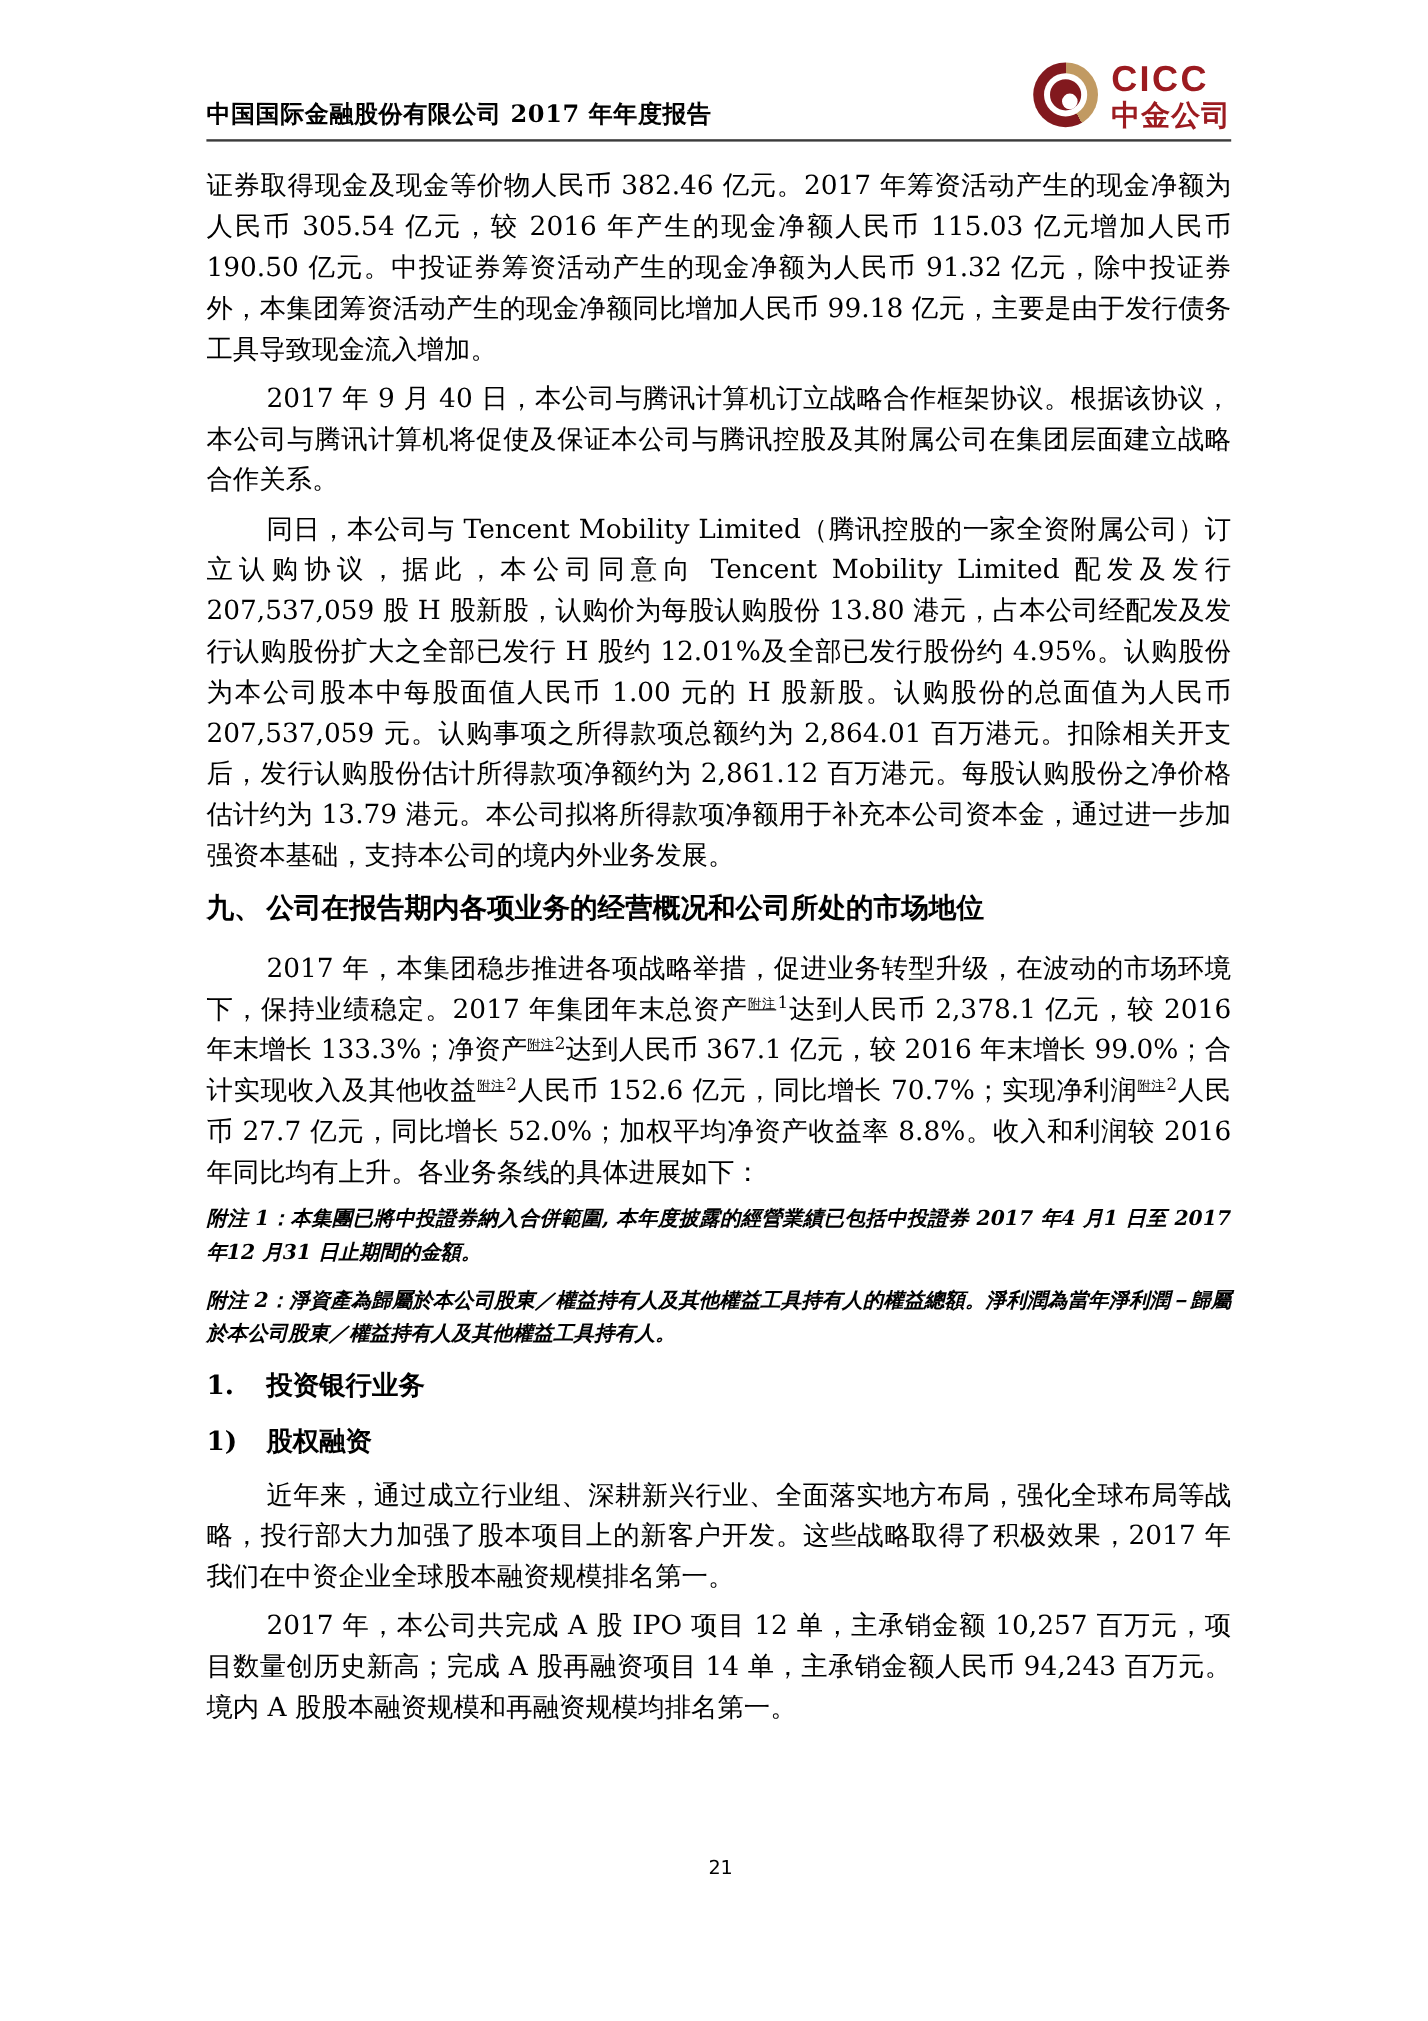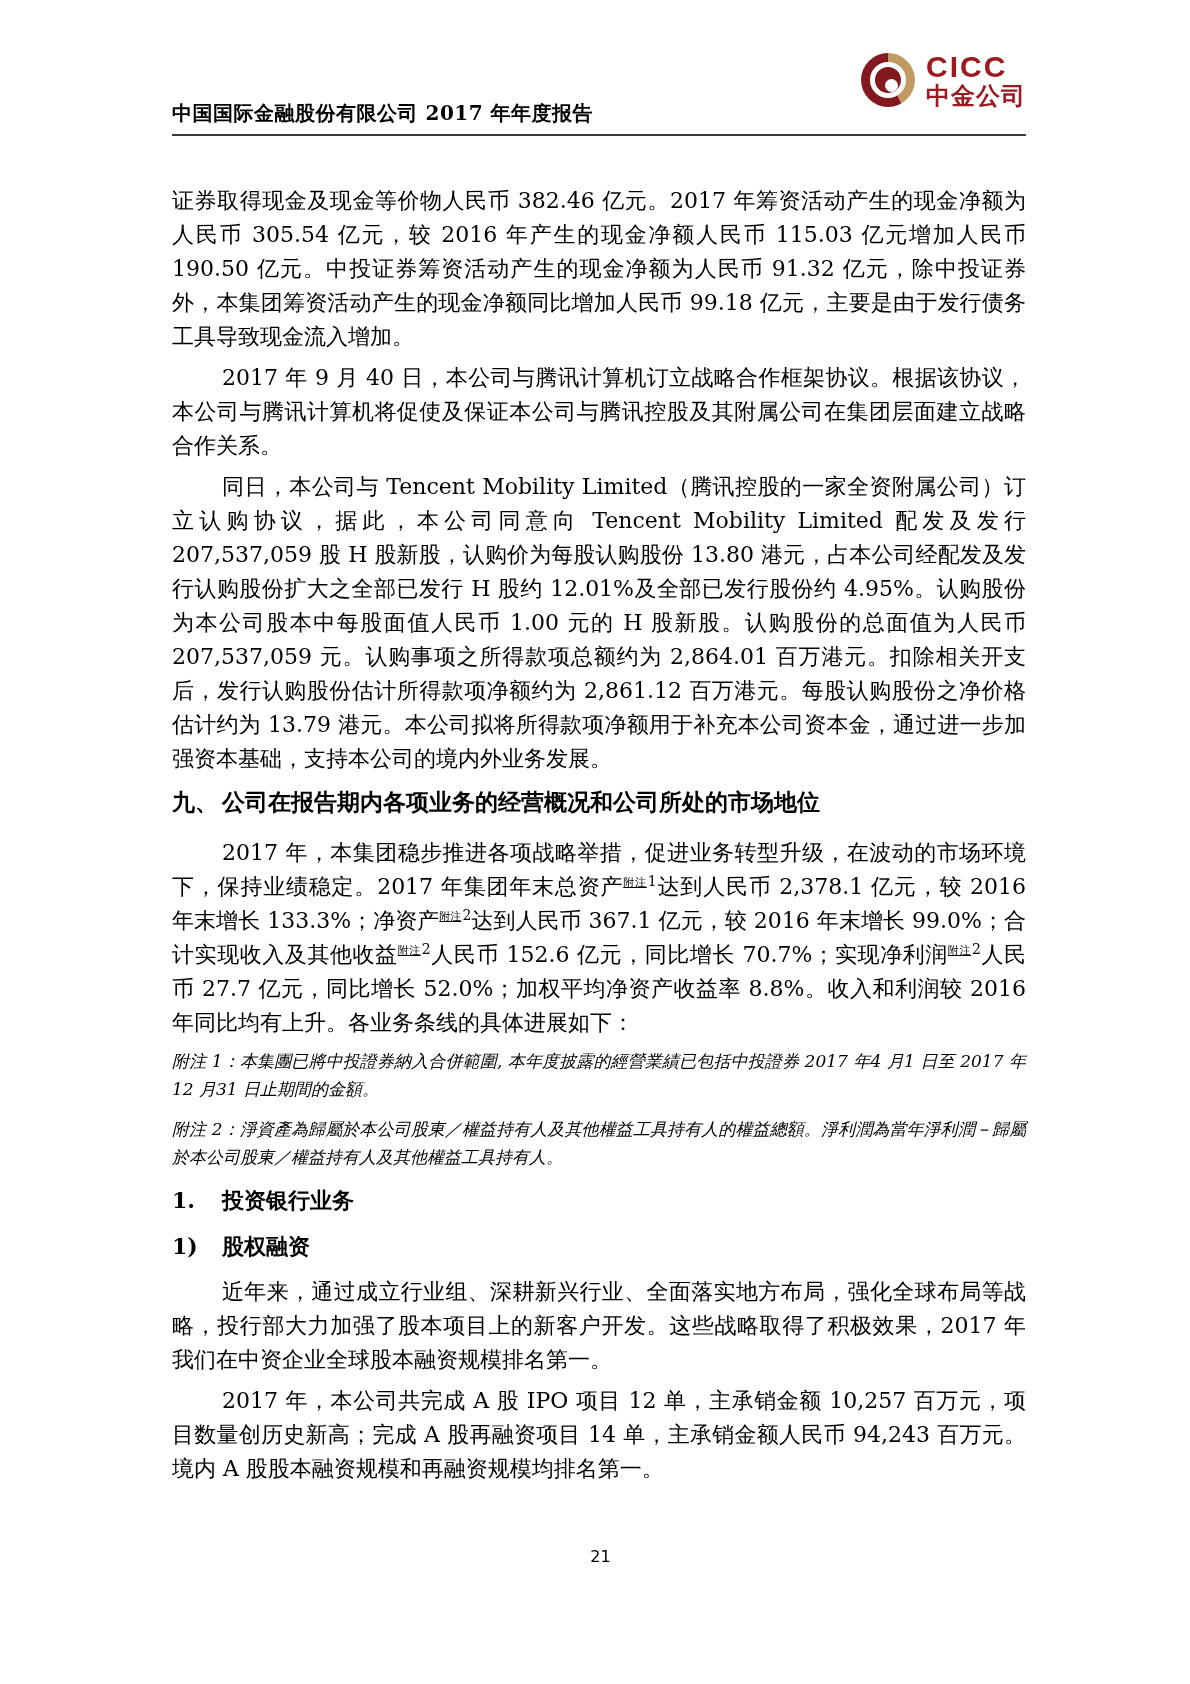--- a/index.html
+++ b/index.html
@@ -10,45 +10,45 @@
     font-family:"DejaVu Serif","Liberation Serif",serif;
     color:#000;
     overflow:hidden;
     box-sizing:border-box;
   }
   .frame{margin:0 164px 0 172px;position:relative;}
 
   
   .header{display:flex;justify-content:space-between;align-items:flex-end;padding-top:52px;}
   .header-title{font-size:20px;font-weight:700;letter-spacing:.5px;margin-bottom:2px;}
-  .logo{display:flex;align-items:center;gap:11px;margin-bottom:21px;}
+  .logo{display:flex;align-items:flex-start;gap:11px;margin-bottom:3px;}
   .logo-mark{position:relative;width:54px;height:54px;border-radius:50%;
     background:conic-gradient(#C19A62 0deg 150deg,#82191E 150deg 360deg);}
   .lm-gap{position:absolute;inset:9px;border-radius:50%;background:#fff;}
   .lm-core{position:absolute;inset:14px;border-radius:50%;background:#82191E;}
   .lm-dot{position:absolute;width:13px;height:13px;border-radius:50%;background:#fff;left:24px;top:26px;}
   .logo-text{display:flex;flex-direction:column;line-height:1;}
   .logo-en{font-family:"Liberation Sans","DejaVu Sans",sans-serif;font-weight:700;font-size:30px;letter-spacing:2px;color:#9C1B20;}
   .logo-cn{font-weight:700;font-size:24px;color:#9C1B20;margin-top:2px;letter-spacing:1px;}
   .rule{height:2px;background:#3b3b3b;margin-top:5px;}
 
   
-  .content{padding-top:48px;}
+  .content{padding-top:21px;}
   p.body{font-size:22px;line-height:34px;text-align:justify;margin:0 0 7px 0;}
   p.indent{text-indent:50px;}
   sup.fnref{line-height:0;}
   .sup-cn{font-size:11px;text-decoration:underline;}
   .sup-num{font-size:14px;padding-left:1px;}
 
   .sec{display:flex;font-size:23px;font-weight:700;line-height:36px;margin:8px 0 16px 0;}
   .sec-num{flex:none;width:50px;}
   .sub{display:flex;font-size:22px;font-weight:700;line-height:34px;margin:12px 0 12px 0;}
   .sub-num{flex:none;width:50px;font-weight:700;}
 
-  .footnote{font-size:17px;line-height:28px;font-style:italic;text-align:justify;margin:4px 0 12px 0;}
+  .footnote{font-size:17px;line-height:28px;font-style:italic;text-align:justify;margin:4px 0 12px 0;font-weight:bold;}
 
   
   .pagefoot{position:absolute;left:0;right:0;bottom:118px;text-align:center;
     font-family:"DejaVu Sans","Liberation Sans",sans-serif;font-size:16px;margin-left:11px;}
 </style>
 </head>
 <body>
 
 <div class="page">
   <div class="frame">

